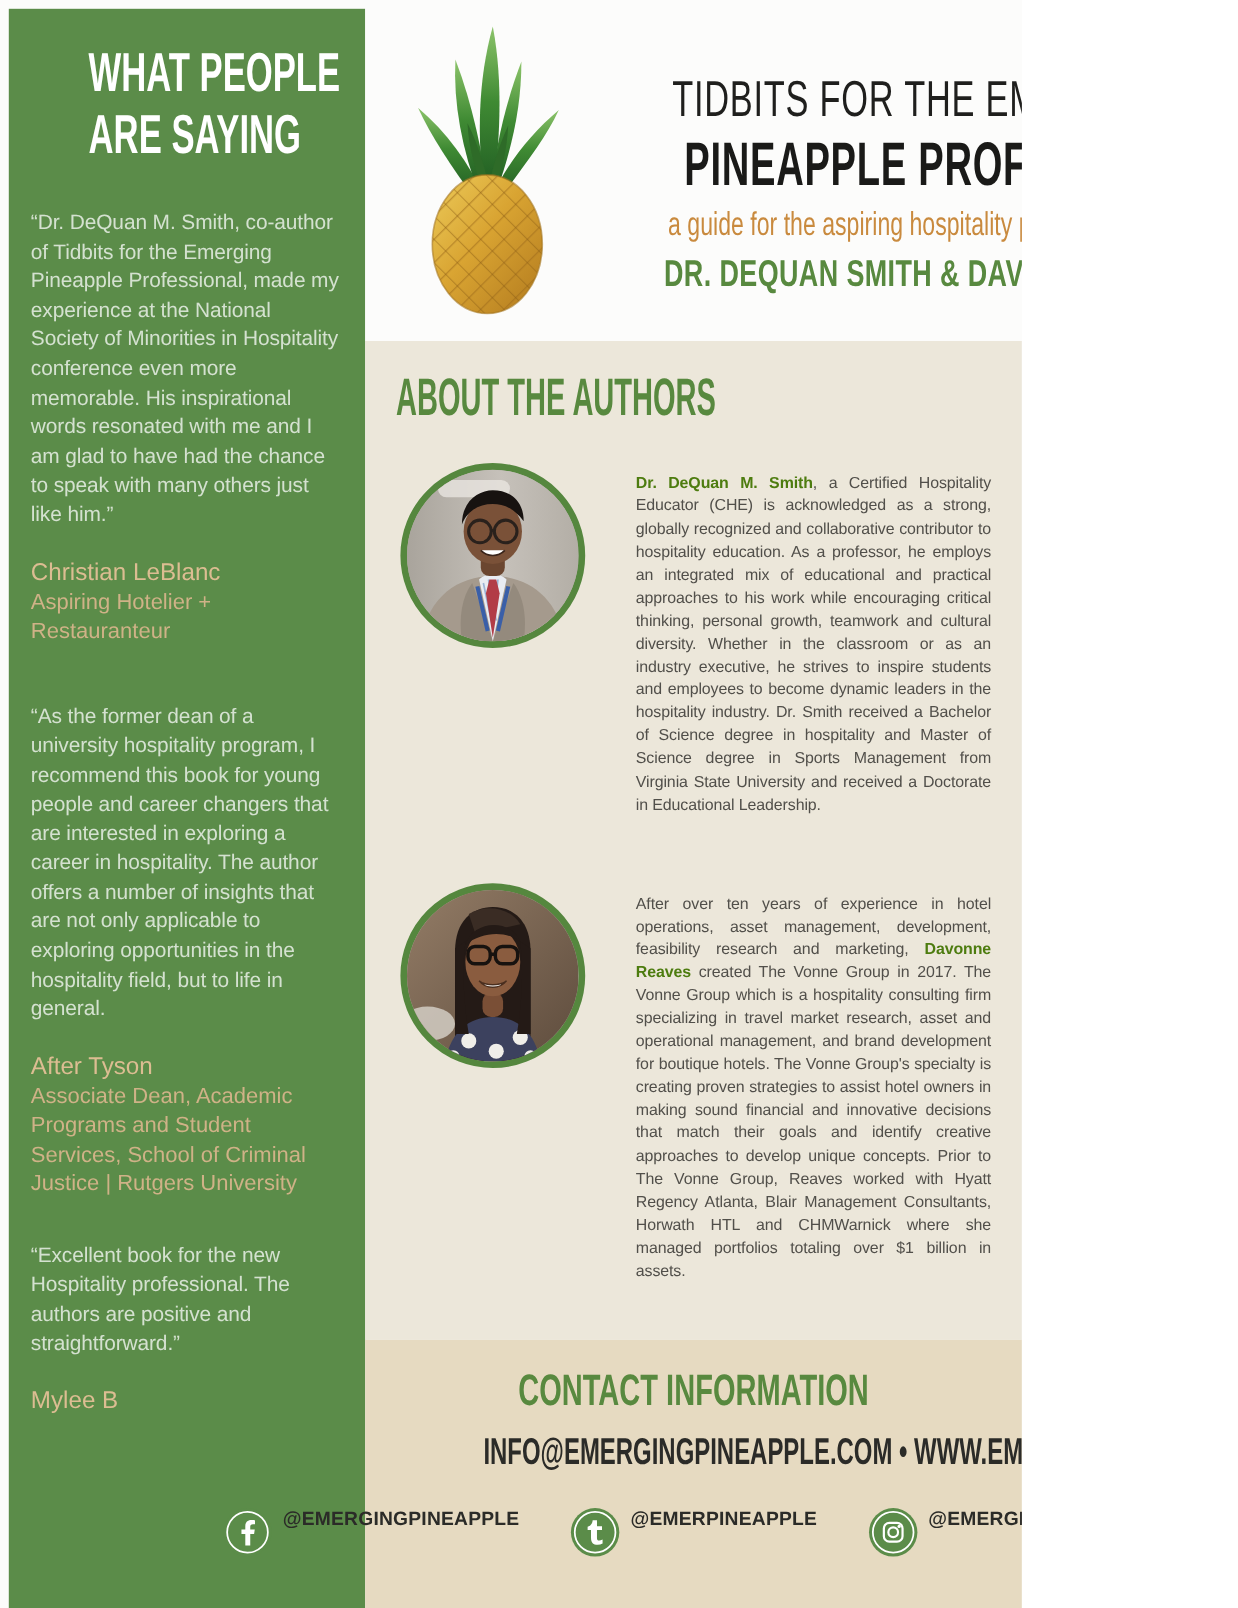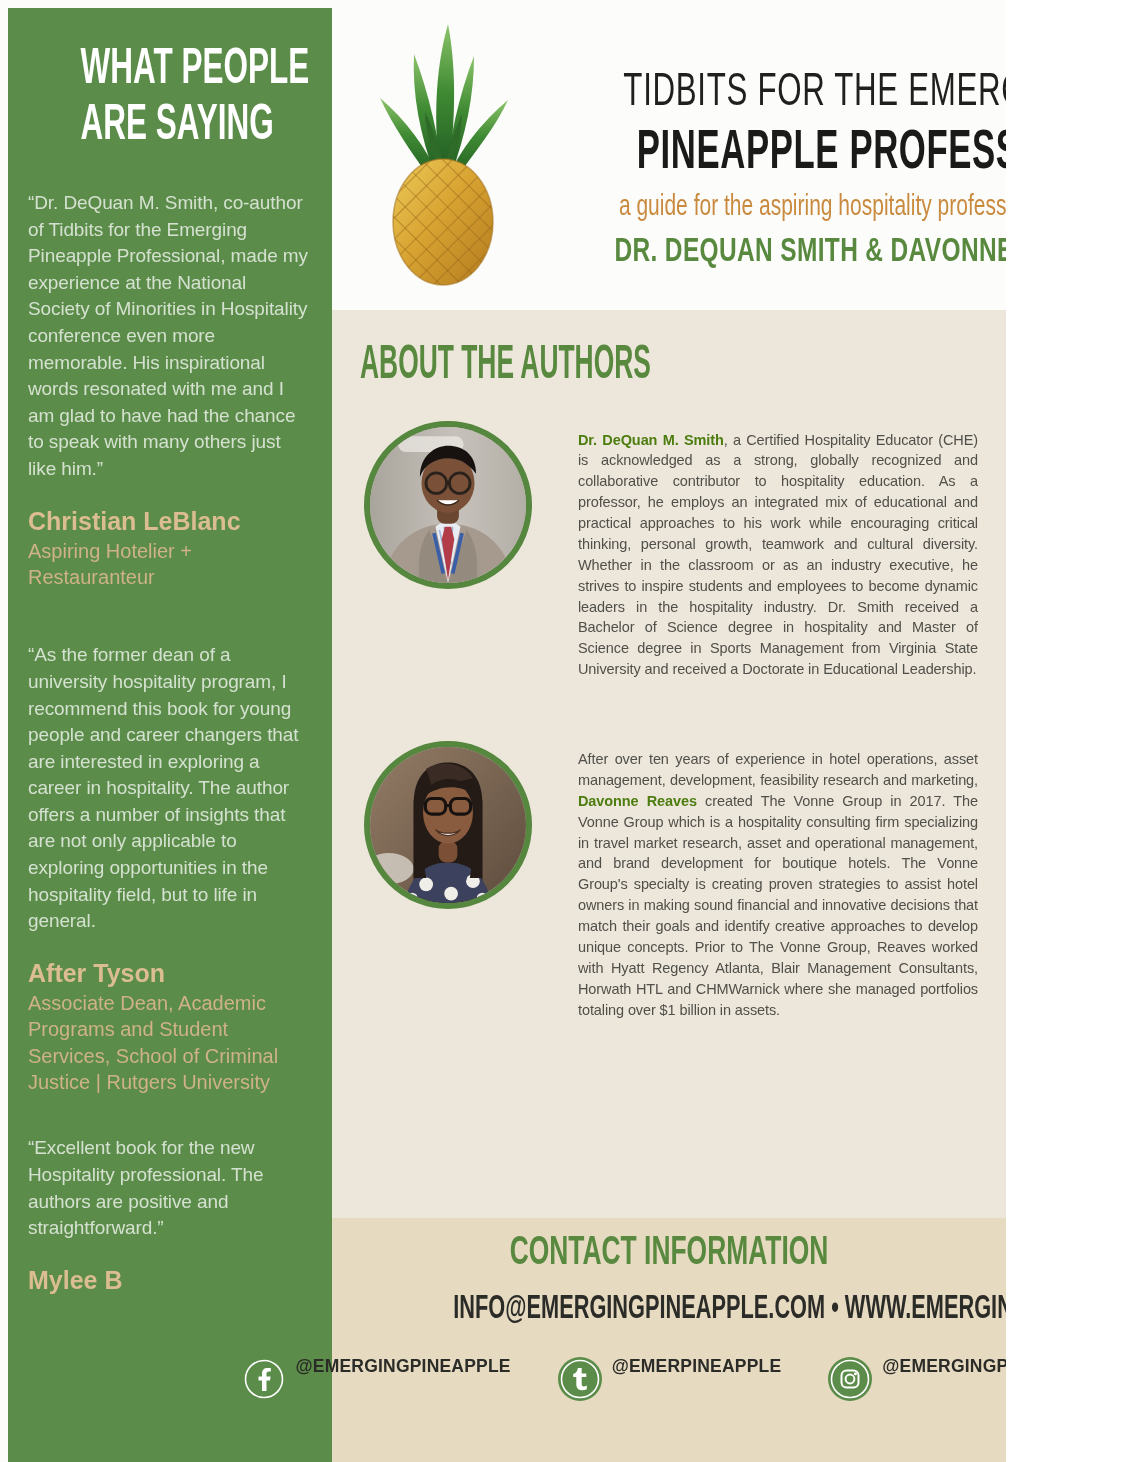--- a/index.html
+++ b/index.html
@@ -1,24 +1,24 @@
 <!DOCTYPE html>
 <html><head>
 <meta charset="utf-8">
 <style>
   html,body{margin:0;padding:0;background:#ffffff;}
-  .page{position:relative;width:1006px;height:1462px;background:#fcfcfb;overflow:hidden;
+  .page{position:relative;width:929px;height:1462px;background:#fcfcfb;overflow:hidden;
         font-family:"Liberation Sans",sans-serif;}
   
   .sidebar{position:absolute;left:8px;top:8px;bottom:0;width:324px;background:#5b8c49;
            padding:26px 20px 0 20px;box-sizing:border-box;}
   .sidebar h1{margin:4px 0 40px 0;text-align:center;color:#ffffff;font-size:50px;line-height:1.12;
               font-weight:700;white-space:nowrap;transform:scaleX(.63);transform-origin:50% 0;}
   .quote{color:rgba(255,255,255,.74);font-size:19px;line-height:1.4;margin:0 0 14px 0;letter-spacing:-.1px;}
-  .t-name{color:#dcbd92;font-size:25px;font-weight:700;margin:24px 0 2px 0;}
+  .t-name{color:#dcbd92;font-size:22px;font-weight:400;margin:24px 0 2px 0;}
   .t-role{color:#cfb287;font-size:20px;line-height:1.32;margin:0;}
   .gap-lg{height:52px;}
   .gap-md{height:40px;}
   
   .main{position:absolute;left:332px;top:0;right:0;bottom:0;}
   .masthead{position:absolute;left:0;top:0;right:0;height:310px;background:#fcfcfb;}
   .pineapple{position:absolute;left:30px;top:16px;}
   .titleblock{position:absolute;left:220px;right:8px;top:62px;text-align:center;}
   .t1{font-size:46px;font-weight:500;color:#1f1f1d;white-space:nowrap;transform:scaleX(.68);
       transform-origin:50% 50%;letter-spacing:1px;}
@@ -35,21 +35,21 @@
             transform:scaleX(.55);transform-origin:0 50%;}
   .bio-row{display:flex;align-items:flex-start;margin-bottom:40px;}
   .photo{flex:none;width:156px;height:156px;border-radius:50%;border:6px solid #55873e;
          overflow:hidden;margin:6px 0 0 4px;background:#b7b1a9;}
   .photo svg{display:block;}
   .bio-text{margin-left:46px;width:518px;text-align:justify;font-size:14.5px;line-height:1.44;
             color:#514f4a;letter-spacing:-.1px;}
   .bio-text b{color:#4d7c0f;}
   
   .contact{position:absolute;left:0;top:1218px;right:0;bottom:0;background:#e6dac1;
-           text-align:center;padding-top:10px;box-sizing:border-box;}
+           text-align:center;padding-top:24px;box-sizing:border-box;}
   .contact h2{margin:0;color:#58893f;font-size:40px;font-weight:700;white-space:nowrap;
               transform:scaleX(.66);transform-origin:50% 50%;}
   .contact-line{margin-top:14px;color:#2b2b28;font-size:34px;font-weight:700;white-space:nowrap;
                 transform:scaleX(.64);transform-origin:50% 50%;}
   .socials{display:flex;justify-content:center;align-items:center;gap:46px;margin-top:30px;}
   .social{display:flex;align-items:flex-start;gap:9px;}
   .social .handle{font-size:17.5px;font-weight:700;color:#2b2b28;letter-spacing:.2px;white-space:nowrap;}
 </style>
 </head>
 <body>

